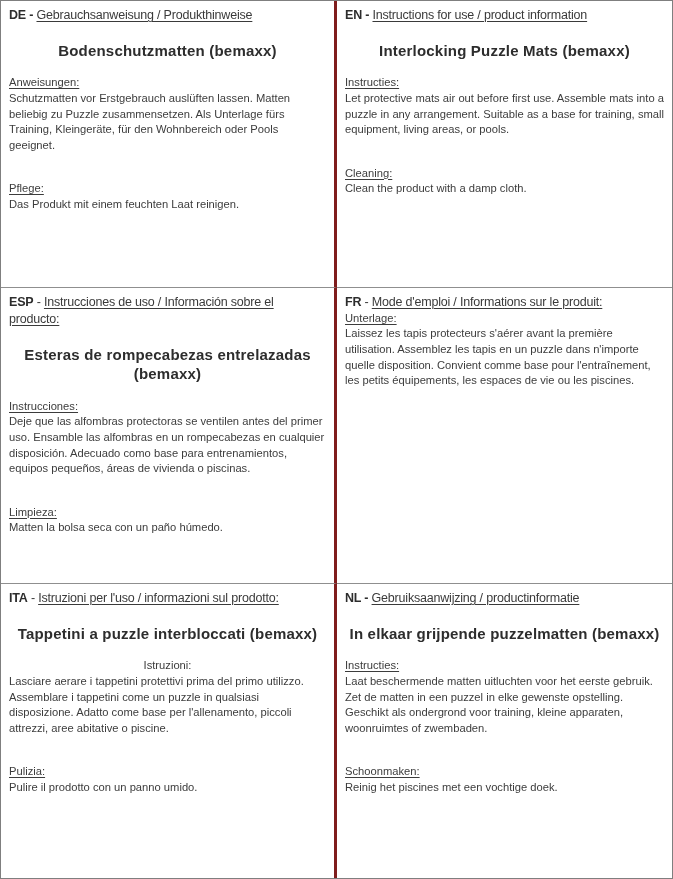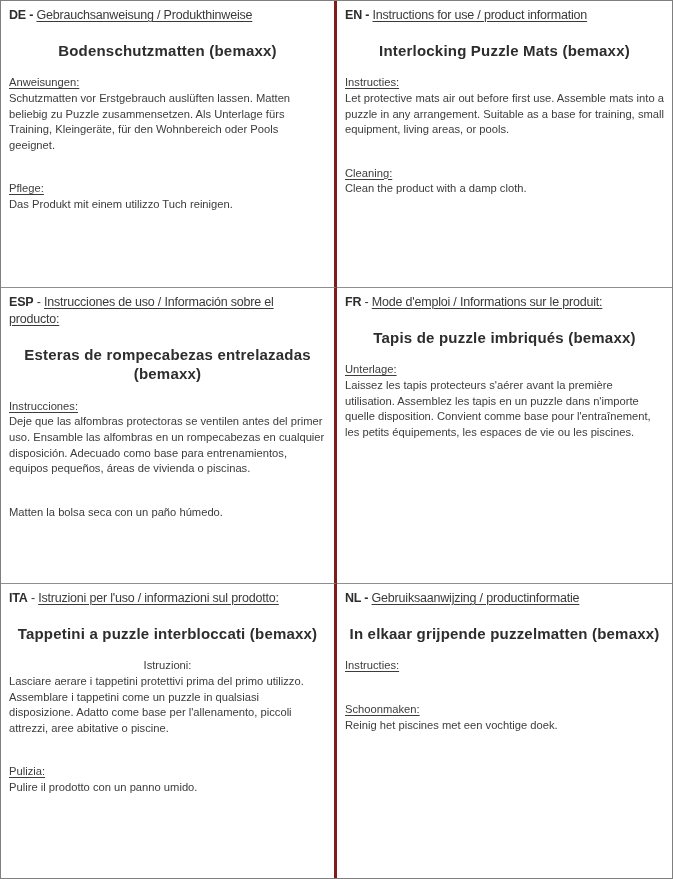--- a/index.html
+++ b/index.html
@@ -76,21 +76,21 @@
 
   <section class="cell col-left row-top">
     <div class="cell-header"><span class="lang-code">DE</span><span class="sep bold-sep"> - </span><span class="header-title">Gebrauchsanweisung / Produkthinweise</span></div>
     <div class="product-title">Bodenschutzmatten (bemaxx)</div>
     <div class="group">
       <div class="para-label">Anweisungen:</div>
       <p class="body-text">Schutzmatten vor Erstgebrauch auslüften lassen. Matten beliebig zu Puzzle zusammensetzen. Als Unterlage fürs Training, Kleingeräte, für den Wohnbereich oder Pools geeignet.</p>
     </div>
     <div class="group">
       <div class="para-label">Pflege:</div>
-      <p class="body-text">Das Produkt mit einem utilizzo Tuch reinigen.</p>
+      <p class="body-text">Das Produkt mit einem feuchten Laat reinigen.</p>
     </div>
   </section>
 
   <section class="cell row-top">
     <div class="cell-header"><span class="lang-code">EN</span><span class="sep bold-sep"> - </span><span class="header-title">Instructions for use / product information</span></div>
     <div class="product-title">Interlocking Puzzle Mats (bemaxx)</div>
     <div class="group">
       <div class="para-label">Instructies:</div>
       <p class="body-text justify">Let protective mats air out before first use. Assemble mats into a puzzle in any arrangement. Suitable as a base for training, small equipment, living areas, or pools.</p>
     </div>
@@ -101,27 +101,27 @@
   </section>
 
   <section class="cell col-left row-mid">
     <div class="cell-header"><span class="lang-code">ESP</span><span class="sep"> - </span><span class="header-title">Instrucciones de uso / Información sobre el producto:</span></div>
     <div class="product-title">Esteras de rompecabezas entrelazadas (bemaxx)</div>
     <div class="group">
       <div class="para-label">Instrucciones:</div>
       <p class="body-text">Deje que las alfombras protectoras se ventilen antes del primer uso. Ensamble las alfombras en un rompecabezas en cualquier disposición. Adecuado como base para entrenamientos, equipos pequeños, áreas de vivienda o piscinas.</p>
     </div>
     <div class="group">
+      <div class="para-label">Limpieza:</div>
       <p class="body-text">Matten la bolsa seca con un paño húmedo.</p>
     </div>
   </section>
 
   <section class="cell row-mid">
     <div class="cell-header"><span class="lang-code">FR</span><span class="sep"> - </span><span class="header-title">Mode d'emploi / Informations sur le produit:</span></div>
-    <div class="product-title">Tapis de puzzle imbriqués (bemaxx)</div>
     <div class="group">
       <div class="para-label">Unterlage:</div>
       <p class="body-text">Laissez les tapis protecteurs s'aérer avant la première utilisation. Assemblez les tapis en un puzzle dans n'importe quelle disposition. Convient comme base pour l'entraînement, les petits équipements, les espaces de vie ou les piscines.</p>
     </div>
   </section>
 
   <section class="cell col-left">
     <div class="cell-header"><span class="lang-code">ITA</span><span class="sep"> - </span><span class="header-title">Istruzioni per l'uso / informazioni sul prodotto:</span></div>
     <div class="product-title">Tappetini a puzzle interbloccati (bemaxx)</div>
     <div class="group">
@@ -132,20 +132,21 @@
       <div class="para-label">Pulizia:</div>
       <p class="body-text">Pulire il prodotto con un panno umido.</p>
     </div>
   </section>
 
   <section class="cell">
     <div class="cell-header"><span class="lang-code">NL</span><span class="sep bold-sep"> - </span><span class="header-title">Gebruiksaanwijzing / productinformatie</span></div>
     <div class="product-title">In elkaar grijpende puzzelmatten (bemaxx)</div>
     <div class="group">
       <div class="para-label">Instructies:</div>
+      <p class="body-text">Laat beschermende matten uitluchten voor het eerste gebruik. Zet de matten in een puzzel in elke gewenste opstelling. Geschikt als ondergrond voor training, kleine apparaten, woonruimtes of zwembaden.</p>
     </div>
     <div class="group">
       <div class="para-label">Schoonmaken:</div>
       <p class="body-text">Reinig het piscines met een vochtige doek.</p>
     </div>
   </section>
 
 </div>
 
 </body></html>

